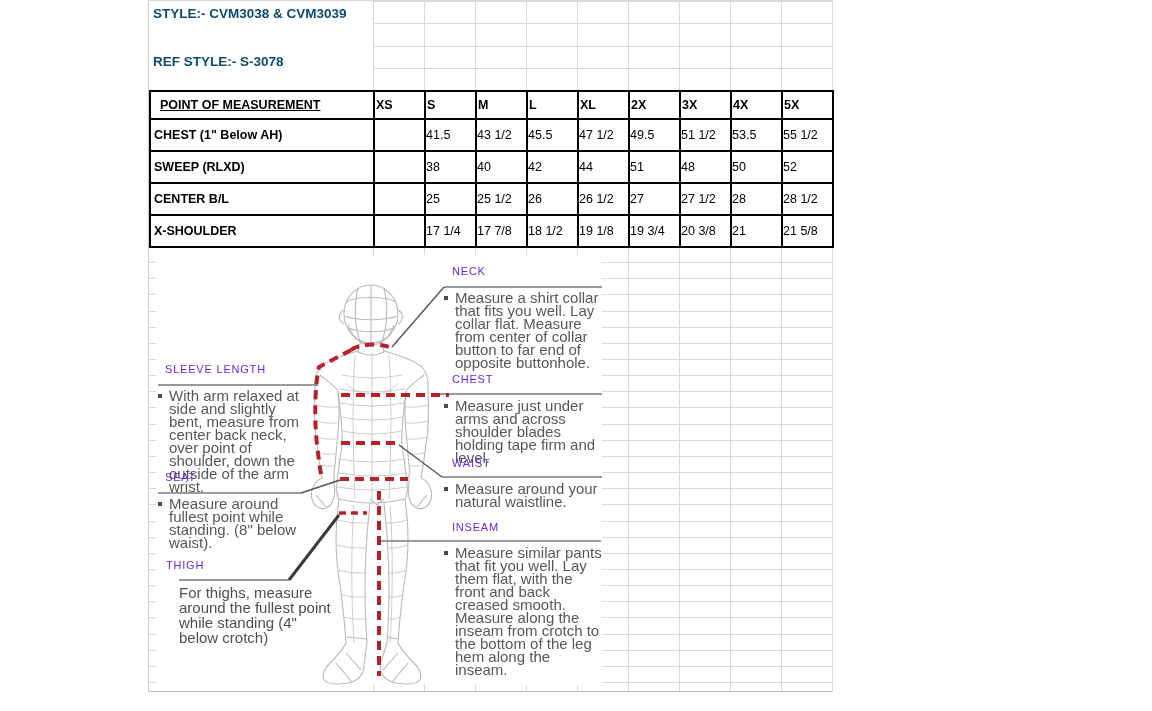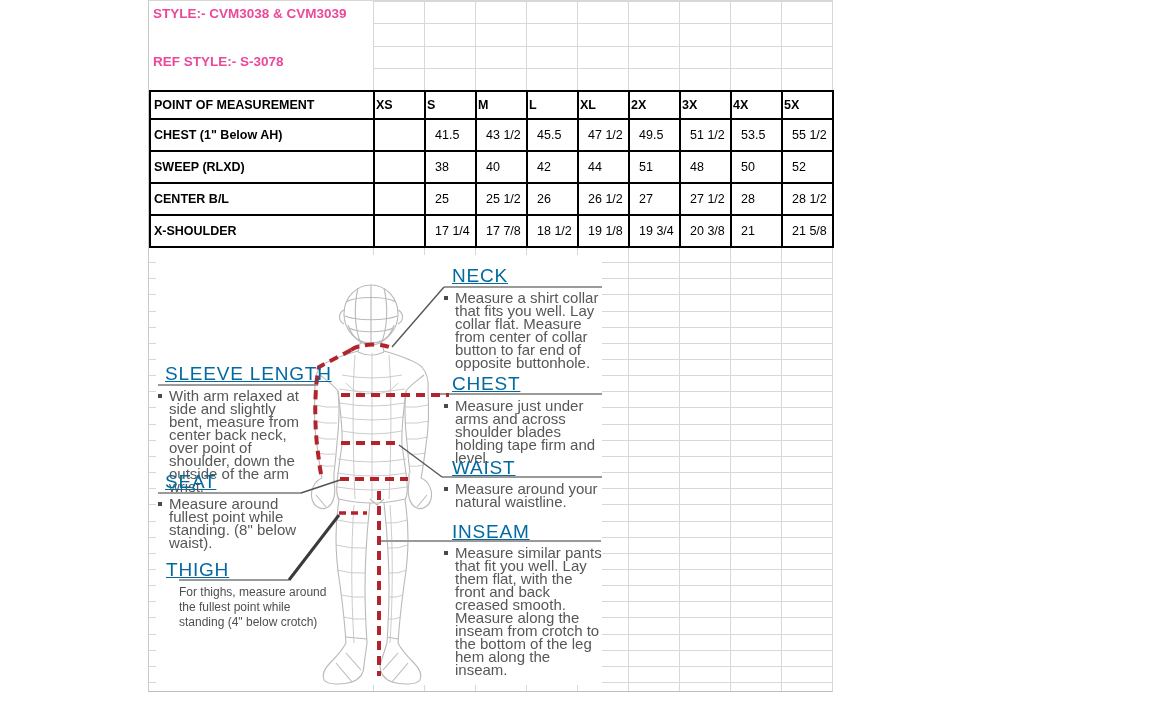--- a/index.html
+++ b/index.html
@@ -10,38 +10,38 @@
          border-top:1px solid #d8d8d8;border-bottom:1px solid #bdbdbd;}
   
   .grid-top{position:absolute;left:224px;top:0;width:459px;height:89px;
     background-image:
       repeating-linear-gradient(to right,#d8d8d8 0 1px,transparent 1px 51px),
       repeating-linear-gradient(to bottom,#d8d8d8 0 1px,transparent 1px 22.3px);}
   .grid-bottom-rows{position:absolute;left:0;top:245px;width:683px;height:445px;
     background-image:repeating-linear-gradient(to bottom,#d8d8d8 0 1px,transparent 1px 16.15px);}
   .grid-bottom-cols{position:absolute;left:224px;top:245px;width:459px;height:445px;
     background-image:repeating-linear-gradient(to right,#d8d8d8 0 1px,transparent 1px 51px);}
-  .top-label{position:absolute;left:4px;font-weight:bold;font-size:13.5px;color:#ec4899;white-space:nowrap;}
+  .top-label{position:absolute;left:4px;font-weight:bold;font-size:13.5px;color:#0c4a6e;white-space:nowrap;}
   .style-label{top:5px;}
   .ref-label{top:53px;}
   
   table.size{position:absolute;left:0;top:89px;width:683px;border-collapse:collapse;table-layout:fixed;background:#fff;}
   table.size th,table.size td{border:2px solid #000;font-size:12.5px;color:#000;overflow:hidden;white-space:nowrap;}
   table.size th{height:24px;font-weight:bold;text-align:left;}
-  table.size th.poml{text-align:left;padding-left:3px;}
+  table.size th.poml{text-align:left;padding-left:9px;text-decoration:underline;}
   table.size td{height:28px;}
   table.size td.rowlab{font-weight:bold;text-align:left;padding-left:3px;}
-  table.size td.val{font-weight:normal;text-align:left;padding-left:9px;}
+  table.size td.val{font-weight:normal;text-align:left;padding-left:0;}
   col.c-label{width:224px;} col.c-size{width:51px;}
   
   .figure-panel{position:absolute;left:7px;top:254px;width:446px;height:430px;background:#fff;}
   .fig-svg{position:absolute;left:0;top:0;}
-  .sec-title{position:absolute;font-size:19px;letter-spacing:0.8px;color:#0369a1;white-space:nowrap;text-decoration:underline;}
+  .sec-title{position:absolute;font-size:11px;letter-spacing:0.8px;color:#6d28d9;white-space:nowrap;}
   .sec-text{position:absolute;font-size:15px;line-height:13px;color:#575757;}
-  .sec-text.thigh-text{font-size:12px;line-height:15px;color:#4f4f4f;}
+  .sec-text.thigh-text{font-size:15px;line-height:15px;color:#4f4f4f;}
   .bullet{position:absolute;width:4px;height:4px;background:#4a4a4a;}
 </style>
 </head>
 <body>
 
 <div class="page">
   <div class="sheet">
     <div class="grid-top"></div>
     <div class="grid-bottom-rows"></div>
     <div class="grid-bottom-cols"></div>

